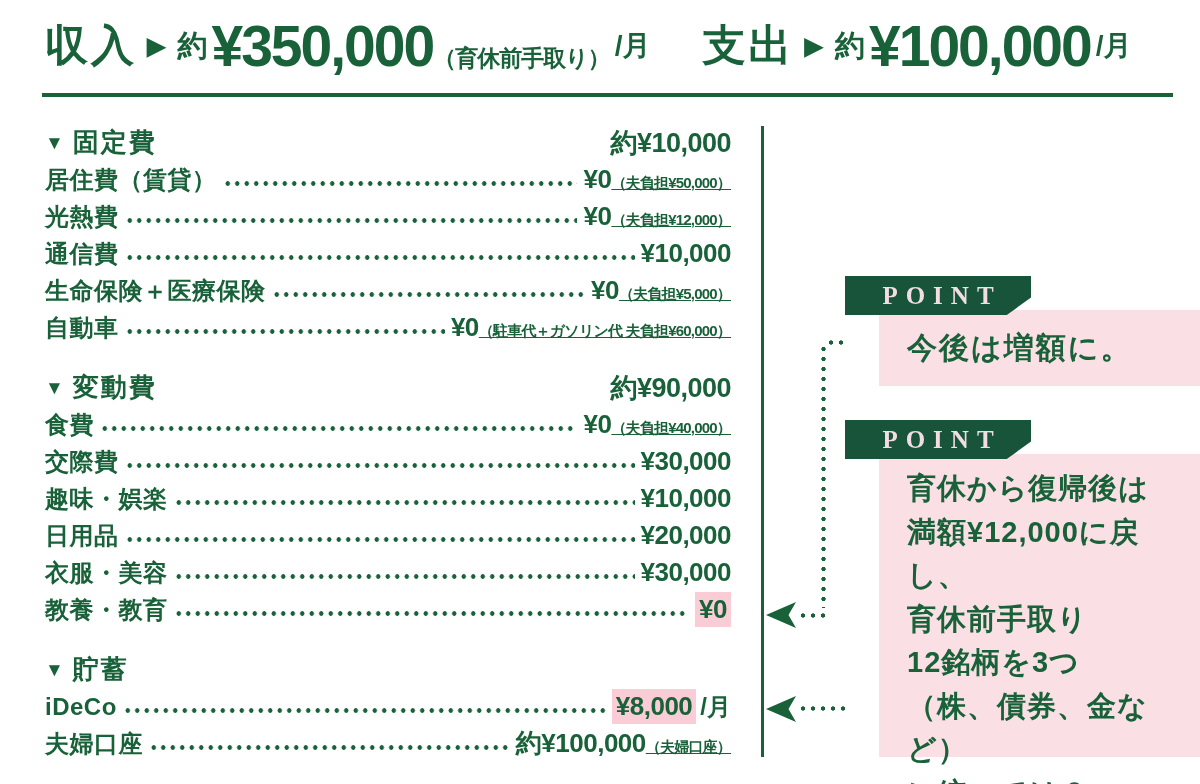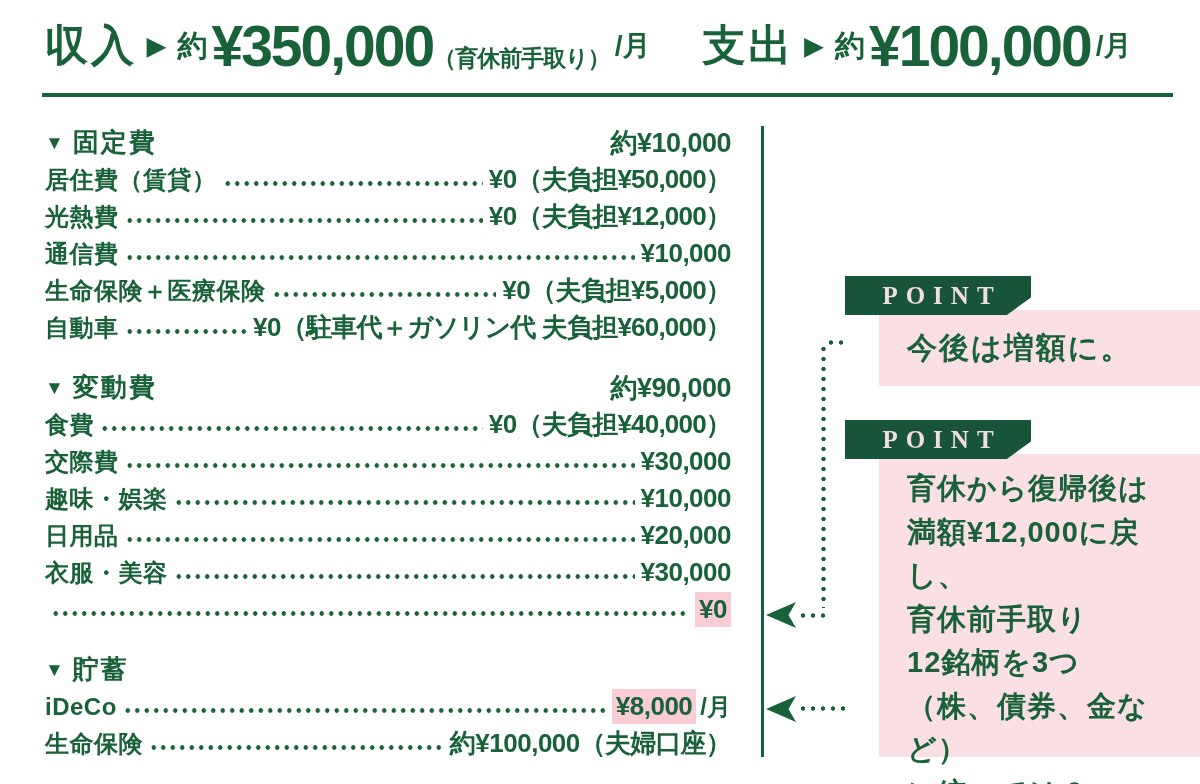--- a/index.html
+++ b/index.html
@@ -41,21 +41,21 @@
   .row{display:flex;align-items:center;height:37px;}
   .row-label{flex:none;font-size:24px;letter-spacing:0.5px;}
   .leader{
     flex:1;height:5px;margin:8px 6px 0 6px;
     background-image:radial-gradient(circle,var(--green) 2px,transparent 2.6px);
     background-size:9.5px 5px;background-repeat:repeat-x;background-position:left center;
   }
   .row-value{flex:none;display:flex;align-items:baseline;}
   .row-amount{font-size:26px;letter-spacing:-0.5px;}
   .row-amount.hl{background:var(--hl);padding:2px 4px;}
-  .row-note{font-size:26px;letter-spacing:-0.8px;}
+  .row-note{font-size:15px;letter-spacing:-0.8px;text-decoration:underline;}
   .row-suffix{font-size:24px;margin-left:4px;}
   
   .divider{position:absolute;left:761px;top:126px;width:3px;height:631px;background:var(--green);}
   
   .point{position:absolute;display:flex;flex-direction:column;align-items:flex-start;}
   .point-1{left:845px;top:276px;}
   .point-2{left:845px;top:420px;}
   .point-banner{
     position:relative;z-index:2;width:186px;height:39px;background:var(--banner);
     color:var(--point-text);font-family:"Liberation Serif",serif;font-weight:bold;
@@ -189,41 +189,42 @@
           </span>
         </div>
         <div class="row">
           <span class="row-label">衣服・美容</span>
           <span class="leader"></span>
           <span class="row-value">
             <span class="row-amount">¥30,000</span>
           </span>
         </div>
         <div class="row">
+          <span class="row-label">教養・教育</span>
           <span class="leader"></span>
           <span class="row-value">
             <span class="row-amount hl">¥0</span>
           </span>
         </div>
       </div>
       <div class="section">
         <div class="sec-header">
           <span class="sec-marker">▼</span>
           <span class="sec-title">貯蓄</span>
         </div>
         <div class="row">
           <span class="row-label">iDeCo</span>
           <span class="leader"></span>
           <span class="row-value">
             <span class="row-amount hl">¥8,000</span>
             <span class="row-suffix">/月</span>
           </span>
         </div>
         <div class="row">
-          <span class="row-label">生命保険</span>
+          <span class="row-label">夫婦口座</span>
           <span class="leader"></span>
           <span class="row-value">
             <span class="row-amount">約¥100,000</span>
             <span class="row-note">（夫婦口座）</span>
           </span>
         </div>
       </div>
     </div>
 
   <div class="divider"></div>

